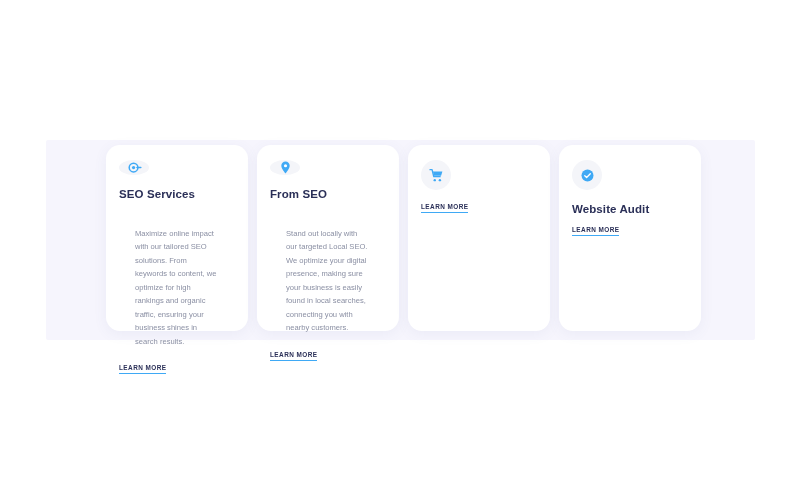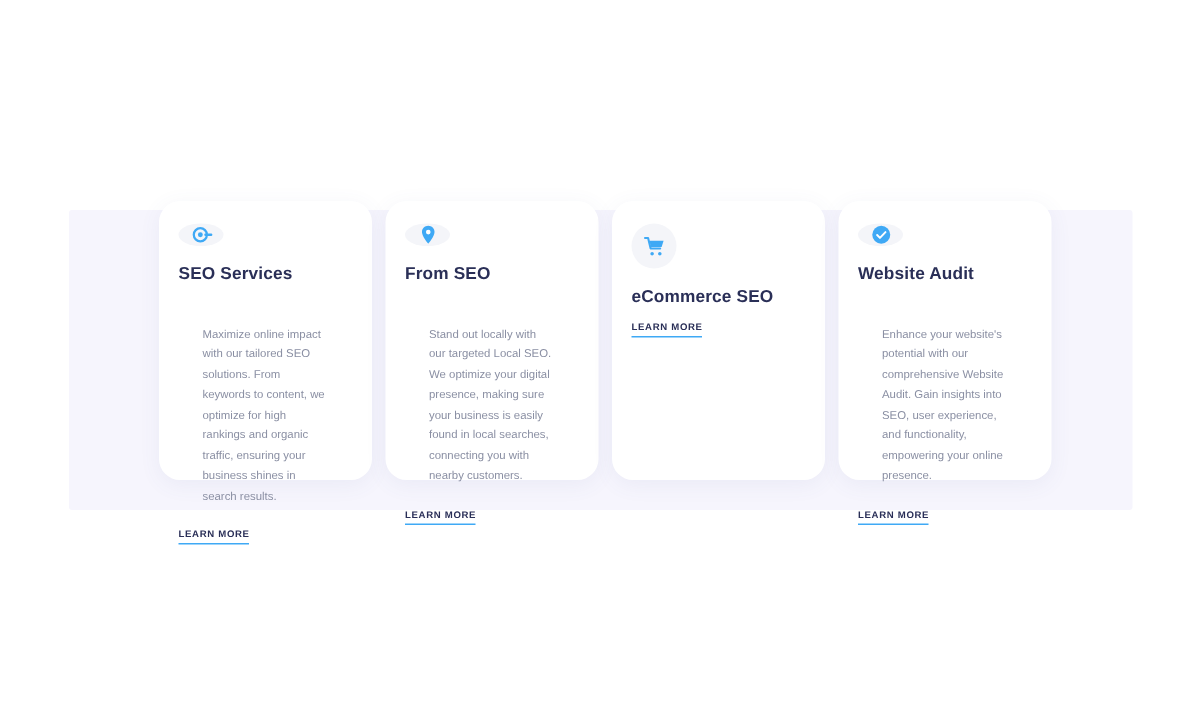--- a/index.html
+++ b/index.html
@@ -28,21 +28,21 @@
     top: 140px;
     width: 709px;
     height: 200px;
     background: #f6f5fd;
     border-radius: 2px;
   }
 
   .cards {
     position: absolute;
     left: 106px;
-    top: 134px;
+    top: 145px;
     width: 600px;
     height: 186px;
     display: flex;
     flex-direction: row;
     gap: 9px;
   }
 
   .card {
     width: 142px;
     height: 186px;
@@ -136,30 +136,28 @@
 
     <div class="card">
       <div class="icon-badge">
         <svg width="15" height="15" viewBox="0 0 24 24" fill="none">
           <path d="M1.6 2.6h3.3l2.7 11.2h10.2" stroke="#3fa9f5" stroke-width="2.2" stroke-linecap="round" stroke-linejoin="round"></path>
           <path d="M6.3 5.6h15.1l-2.1 6.6H7.9z" fill="#3fa9f5"></path>
           <circle cx="9.2" cy="19.4" r="1.9" fill="#3fa9f5"></circle>
           <circle cx="17.4" cy="19.4" r="1.9" fill="#3fa9f5"></circle>
         </svg>
       </div>
-      <h3 class="card-title">eCommerce SEO</h3>
       <a class="learn-more" href="#">LEARN MORE</a>
     </div>
 
     <div class="card">
       <div class="icon-badge">
         <svg width="15" height="15" viewBox="0 0 24 24" fill="none">
           <circle cx="12" cy="12" r="9.6" fill="#3fa9f5"></circle>
           <path d="M7.6 12.3l3 3 5.9-6.1" stroke="#ffffff" stroke-width="2.1" stroke-linecap="round" stroke-linejoin="round"></path>
         </svg>
       </div>
       <h3 class="card-title">Website Audit</h3>
-      <p class="card-desc">Enhance your website's potential with our comprehensive Website Audit. Gain insights into SEO, user experience, and functionality, empowering your online presence.</p>
       <a class="learn-more" href="#">LEARN MORE</a>
     </div>
 
   </div>
 </div>
 
 </body></html>

